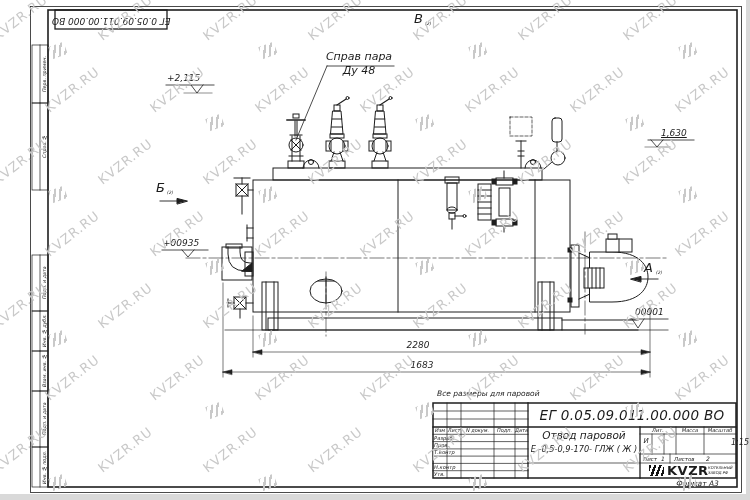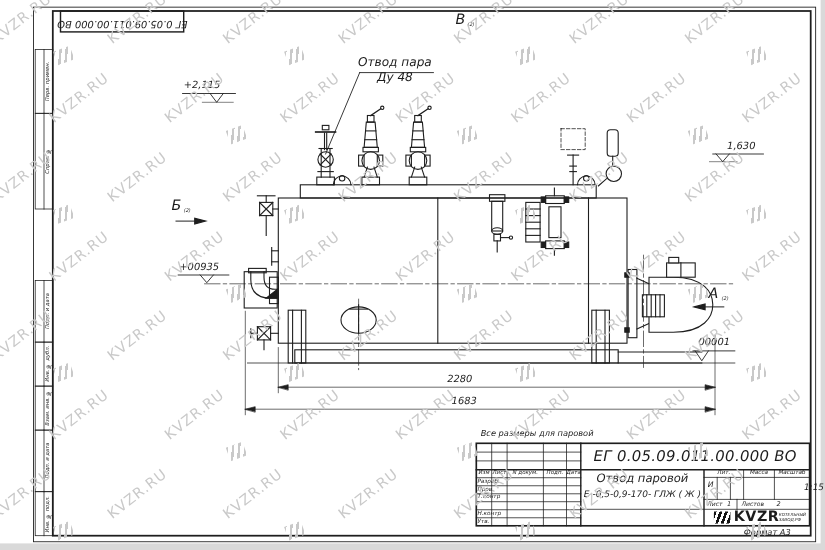--- a/index.html
+++ b/index.html
@@ -277,24 +277,24 @@
   </div>
 
   <div class="vlab" style="left:39.5px;top:45px;width:8.5px;height:58px;">Перв. примен.</div>
   <div class="vlab" style="left:39.5px;top:103px;width:8.5px;height:87px;">Справ. №</div>
   <div class="vlab" style="left:39.5px;top:255px;width:8.5px;height:56px;">Подп. и дата</div>
   <div class="vlab" style="left:39.5px;top:311px;width:8.5px;height:40px;">Инв. № дубл.</div>
   <div class="vlab" style="left:39.5px;top:351px;width:8.5px;height:40px;">Взам. инв. №</div>
   <div class="vlab" style="left:39.5px;top:391px;width:8.5px;height:56px;">Подп. и дата</div>
   <div class="vlab" style="left:39.5px;top:447px;width:8.5px;height:40px;">Инв. № подл.</div>
 
-  <div class="t ctr" style="left:299px;top:51px;width:120px;font-size:11px;">Отвод пара</div>
+  <div class="t ctr" style="left:299px;top:51px;width:120px;font-size:11px;">Справ пара</div>
   <div class="t ctr" style="left:299px;top:65px;width:120px;font-size:11px;">Ду 48</div>
   <div class="t" style="left:167px;top:74px;font-size:9px;">+2,115</div>
-  <div class="t" style="left:661px;top:129px;font-size:9px;">1,630</div>
+  <div class="t" style="left:661px;top:129px;font-size:9px;text-decoration:underline;">1,630</div>
   <div class="t" style="left:163px;top:239px;font-size:9px;">+00935</div>
   <div class="t" style="left:635px;top:308px;font-size:9px;">00001</div>
   <div class="t ctr" style="left:388px;top:341px;width:60px;font-size:9px;">2280</div>
   <div class="t ctr" style="left:392px;top:361px;width:60px;font-size:9px;">1683</div>
   <div class="t" style="left:156px;top:181px;font-size:13px;">Б</div>
   <div class="t" style="left:167px;top:191px;font-size:4.5px;">(2)</div>
   <div class="t" style="left:644px;top:261px;font-size:13px;">А</div>
   <div class="t" style="left:656px;top:271px;font-size:4.5px;">(2)</div>
   <div class="t" style="left:414px;top:12px;font-size:13px;">В</div>
   <div class="t" style="left:425px;top:22px;font-size:4.5px;">(2)</div>

